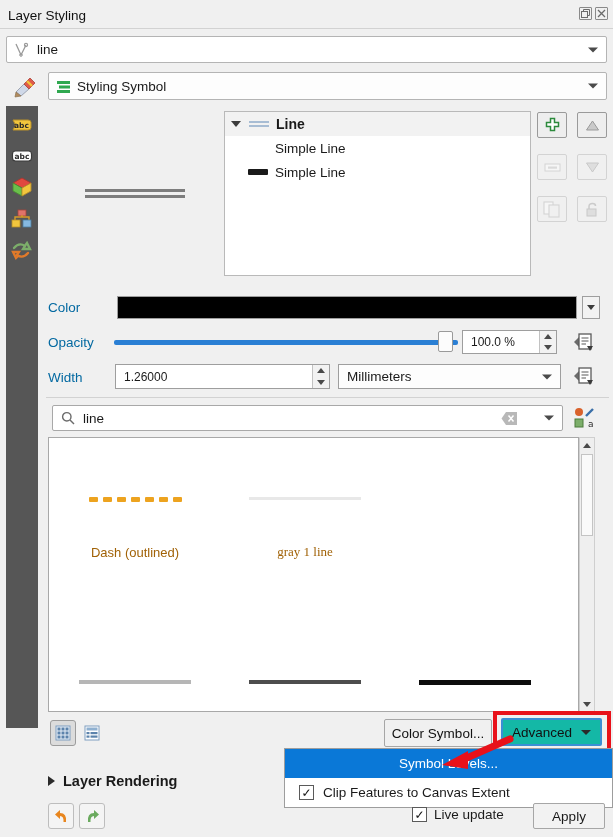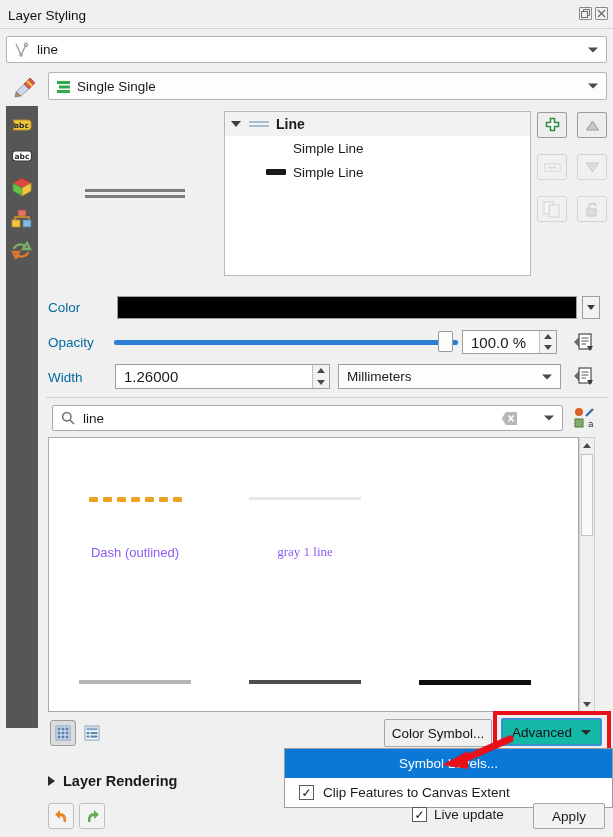--- a/index.html
+++ b/index.html
@@ -61,21 +61,21 @@
                  background: #f0f0f0; }
   .pv-line { position: absolute; left: 39px; background: #7d7d7d; width: 100px; height: 3px; }
 
   
   .tree {
     position: absolute; left: 224px; top: 111px; width: 307px; height: 165px;
     background: #fff; border: 1px solid #b9b9b9;
   }
   .tree-row { height: 24px; display: flex; align-items: center; padding-left: 6px; }
   .tree-row.root { background: #f2f2f2; font-weight: bold; font-size: 14px; }
-  .tree-row.child { padding-left: 68px; font-size: 13.5px; }
+  .tree-row.child { padding-left: 50px; font-size: 13.5px; }
   .twisty { width: 0; height: 0; border-left: 5px solid transparent;
             border-right: 5px solid transparent; border-top: 6px solid #3c3c3c;
             margin-right: 8px; }
   .root-swatch { width: 20px; height: 8px; margin-right: 7px; position: relative; }
   .root-swatch i { position: absolute; left: 0; width: 20px; height: 2px; background: #a8bdd4; display: block; }
   .child-swatch { width: 20px; height: 6px; background: #1a1a1a; margin-right: 7px;
                   margin-left: -27px; border-radius: 1px; }
   .child-swatch.blank { background: transparent; }
 
   
@@ -91,21 +91,21 @@
   .color-drop { position: absolute; left: 582px; top: 296px; width: 18px; height: 23px;
                 border: 1px solid #9e9e9e; background: #f2f2f2;
                 display: flex; align-items: center; justify-content: center; }
 
   .slider-track { position: absolute; left: 114px; top: 340px; width: 344px; height: 5px;
                   background: #2a7fd4; border-radius: 2px; }
   .slider-handle { position: absolute; left: 438px; top: 331px; width: 15px; height: 21px;
                    background: #fcfcfc; border: 1px solid #9a9a9a; border-radius: 2px; }
   .spin { position: absolute; background: #fff; border: 1px solid #9e9e9e;
           display: flex; align-items: center; }
-  .spin .val { padding-left: 8px; font-size: 15px; }
+  .spin .val { padding-left: 8px; font-size: 12px; }
   .spin-btns { position: absolute; right: 0; top: 0; width: 17px; height: 100%;
                border-left: 1px solid #c2c2c2; background: #f2f2f2;
                display: flex; flex-direction: column; }
   .spin-btns div { flex: 1; display: flex; align-items: center; justify-content: center; }
   .tri-up { width:0;height:0;border-left:4px solid transparent;border-right:4px solid transparent;border-bottom:5px solid #4a4a4a; }
   .tri-dn { width:0;height:0;border-left:4px solid transparent;border-right:4px solid transparent;border-top:5px solid #4a4a4a; }
 
   .unit-combo { position: absolute; left: 338px; top: 364px; width: 223px; height: 25px;
                 background: #fdfdfd; border: 1px solid #9e9e9e; display: flex; align-items: center; text-align: center; }
   .unit-combo span { margin-left: 8px; font-size: 13.5px; }
@@ -122,21 +122,21 @@
      width: 0; height: 0; border-left: 5px solid transparent; border-right: 5px solid transparent;
      border-top: 5px solid #4a4a4a; }
   .style-mgr { position: absolute; left: 572px; top: 406px; width: 24px; height: 24px; }
 
   
   .gallery { position: absolute; left: 48px; top: 437px; width: 531px; height: 275px;
              background: #fff; border: 1px solid #a8a8a8; overflow: hidden; }
   .cell { position: absolute; width: 168px; height: 130px;
           display: flex; flex-direction: column; align-items: center; justify-content: flex-end; }
   .cell .swatch { width: 168px; height: 92px; display: flex; align-items: center; justify-content: center; }
-  .cell .cname { font-size: 13px; color: #8b5cf6; padding-bottom: 8px; }
+  .cell .cname { font-size: 13px; color: #a16207; padding-bottom: 8px; }
   .ln { height: 4px; width: 112px; }
   .dashrow { display: flex; gap: 5px; }
   .dashrow i { display: block; width: 9px; height: 5px; background: #eda31f; border-radius: 1px; }
 
   .vscroll { position: absolute; left: 579px; top: 437px; width: 16px; height: 275px;
              background: #efefef; border: 1px solid #cfcfcf; }
   .vs-up, .vs-dn { position: absolute; left: 0; width: 14px; height: 14px;
                    display: flex; align-items: center; justify-content: center; }
   .vs-up { top: 0; } .vs-dn { bottom: 0; }
   .vs-thumb { position: absolute; left: 1px; top: 16px; width: 12px; height: 82px;
@@ -228,21 +228,21 @@
       </svg>
     </span>
     <div class="renderer-combo">
       <span class="green-bars">
         <svg width="16" height="16" viewBox="0 0 16 16">
           <rect x="1" y="2" width="13" height="3" fill="#2fa84f"></rect>
           <rect x="3" y="6.5" width="11" height="3" fill="#2fa84f"></rect>
           <rect x="1" y="11" width="13" height="3" fill="#2fa84f"></rect>
         </svg>
       </span>
-      <span class="rlabel">Single Single</span>
+      <span class="rlabel">Styling Symbol</span>
       <span class="combo-arrow"></span>
     </div>
   </div>
 
   <div class="sidebar">
     <div class="side-icon" style="top:6px;">
       <svg width="24" height="20" viewBox="0 0 24 20">
         <path d="M3 5 L18 5 Q21 5 21 7.5 L21 12.5 Q21 15 18 15 L3 15 L5.5 10 Z" fill="#f2c63d" stroke="#b8902a" stroke-width="1"></path>
         <text x="11.5" y="13" font-family="DejaVu Sans, sans-serif" font-size="7.5" font-weight="bold" fill="#2a2a2a" text-anchor="middle">abc</text>
       </svg>

